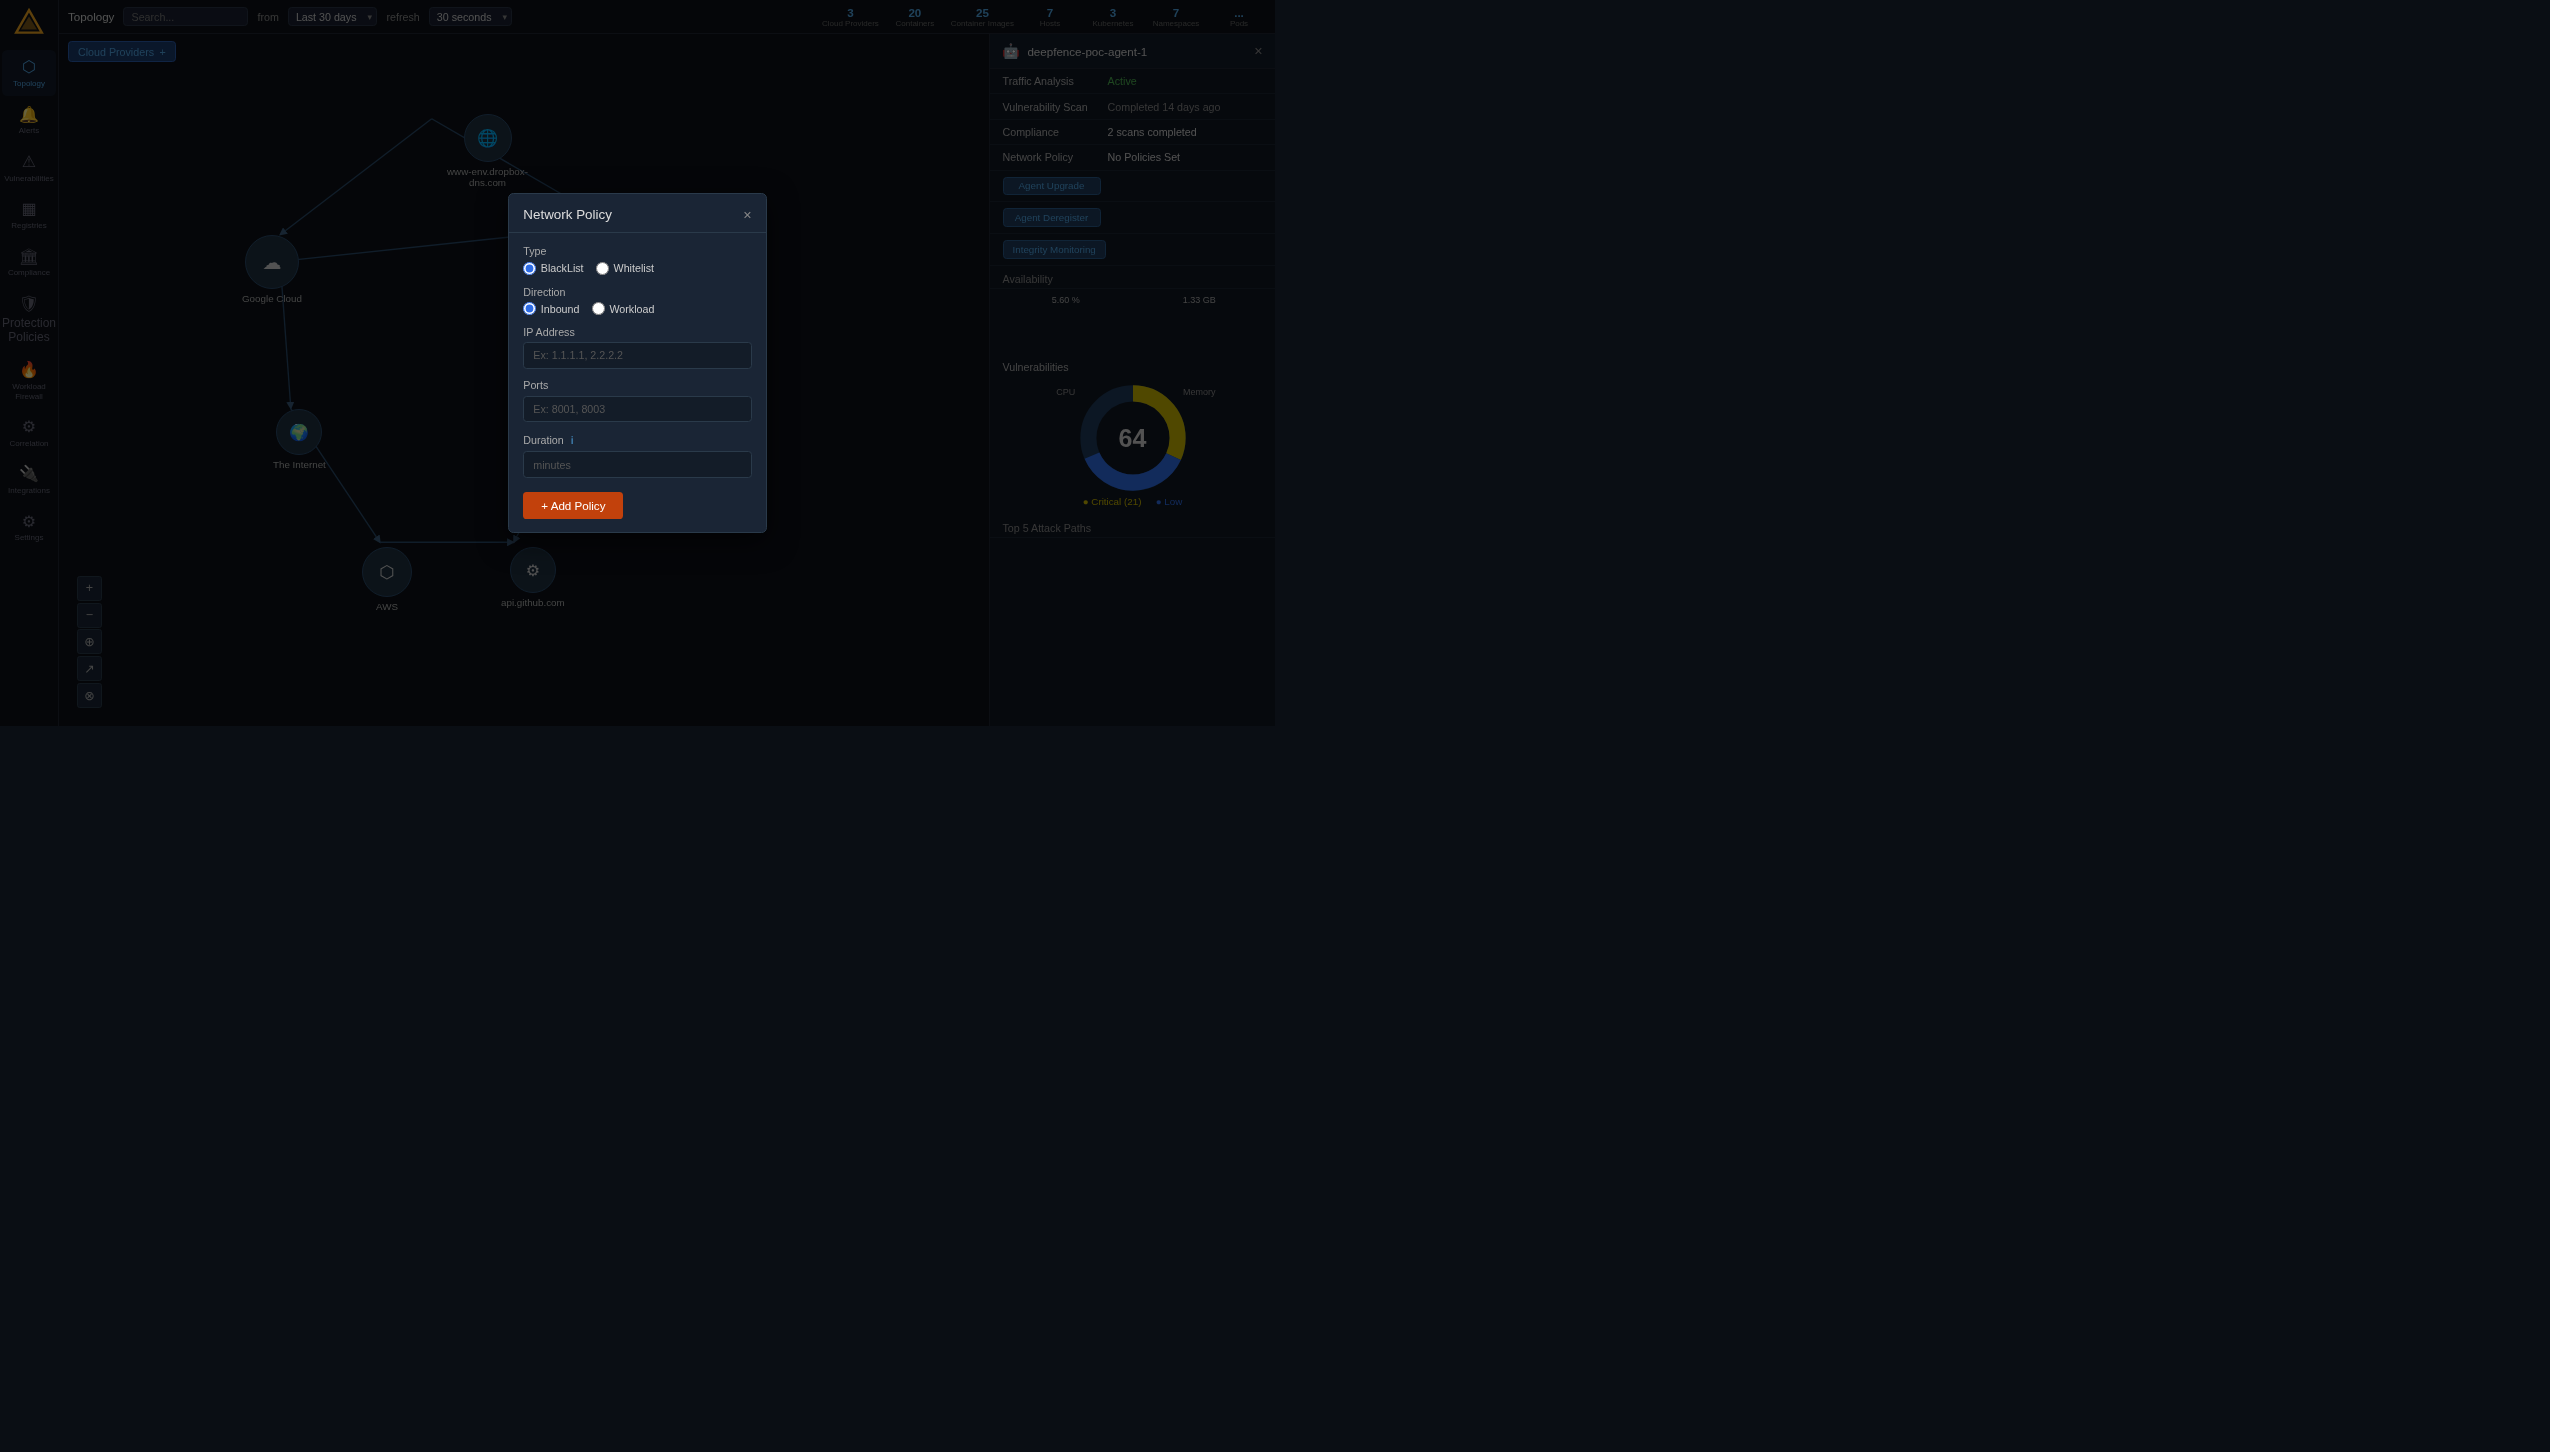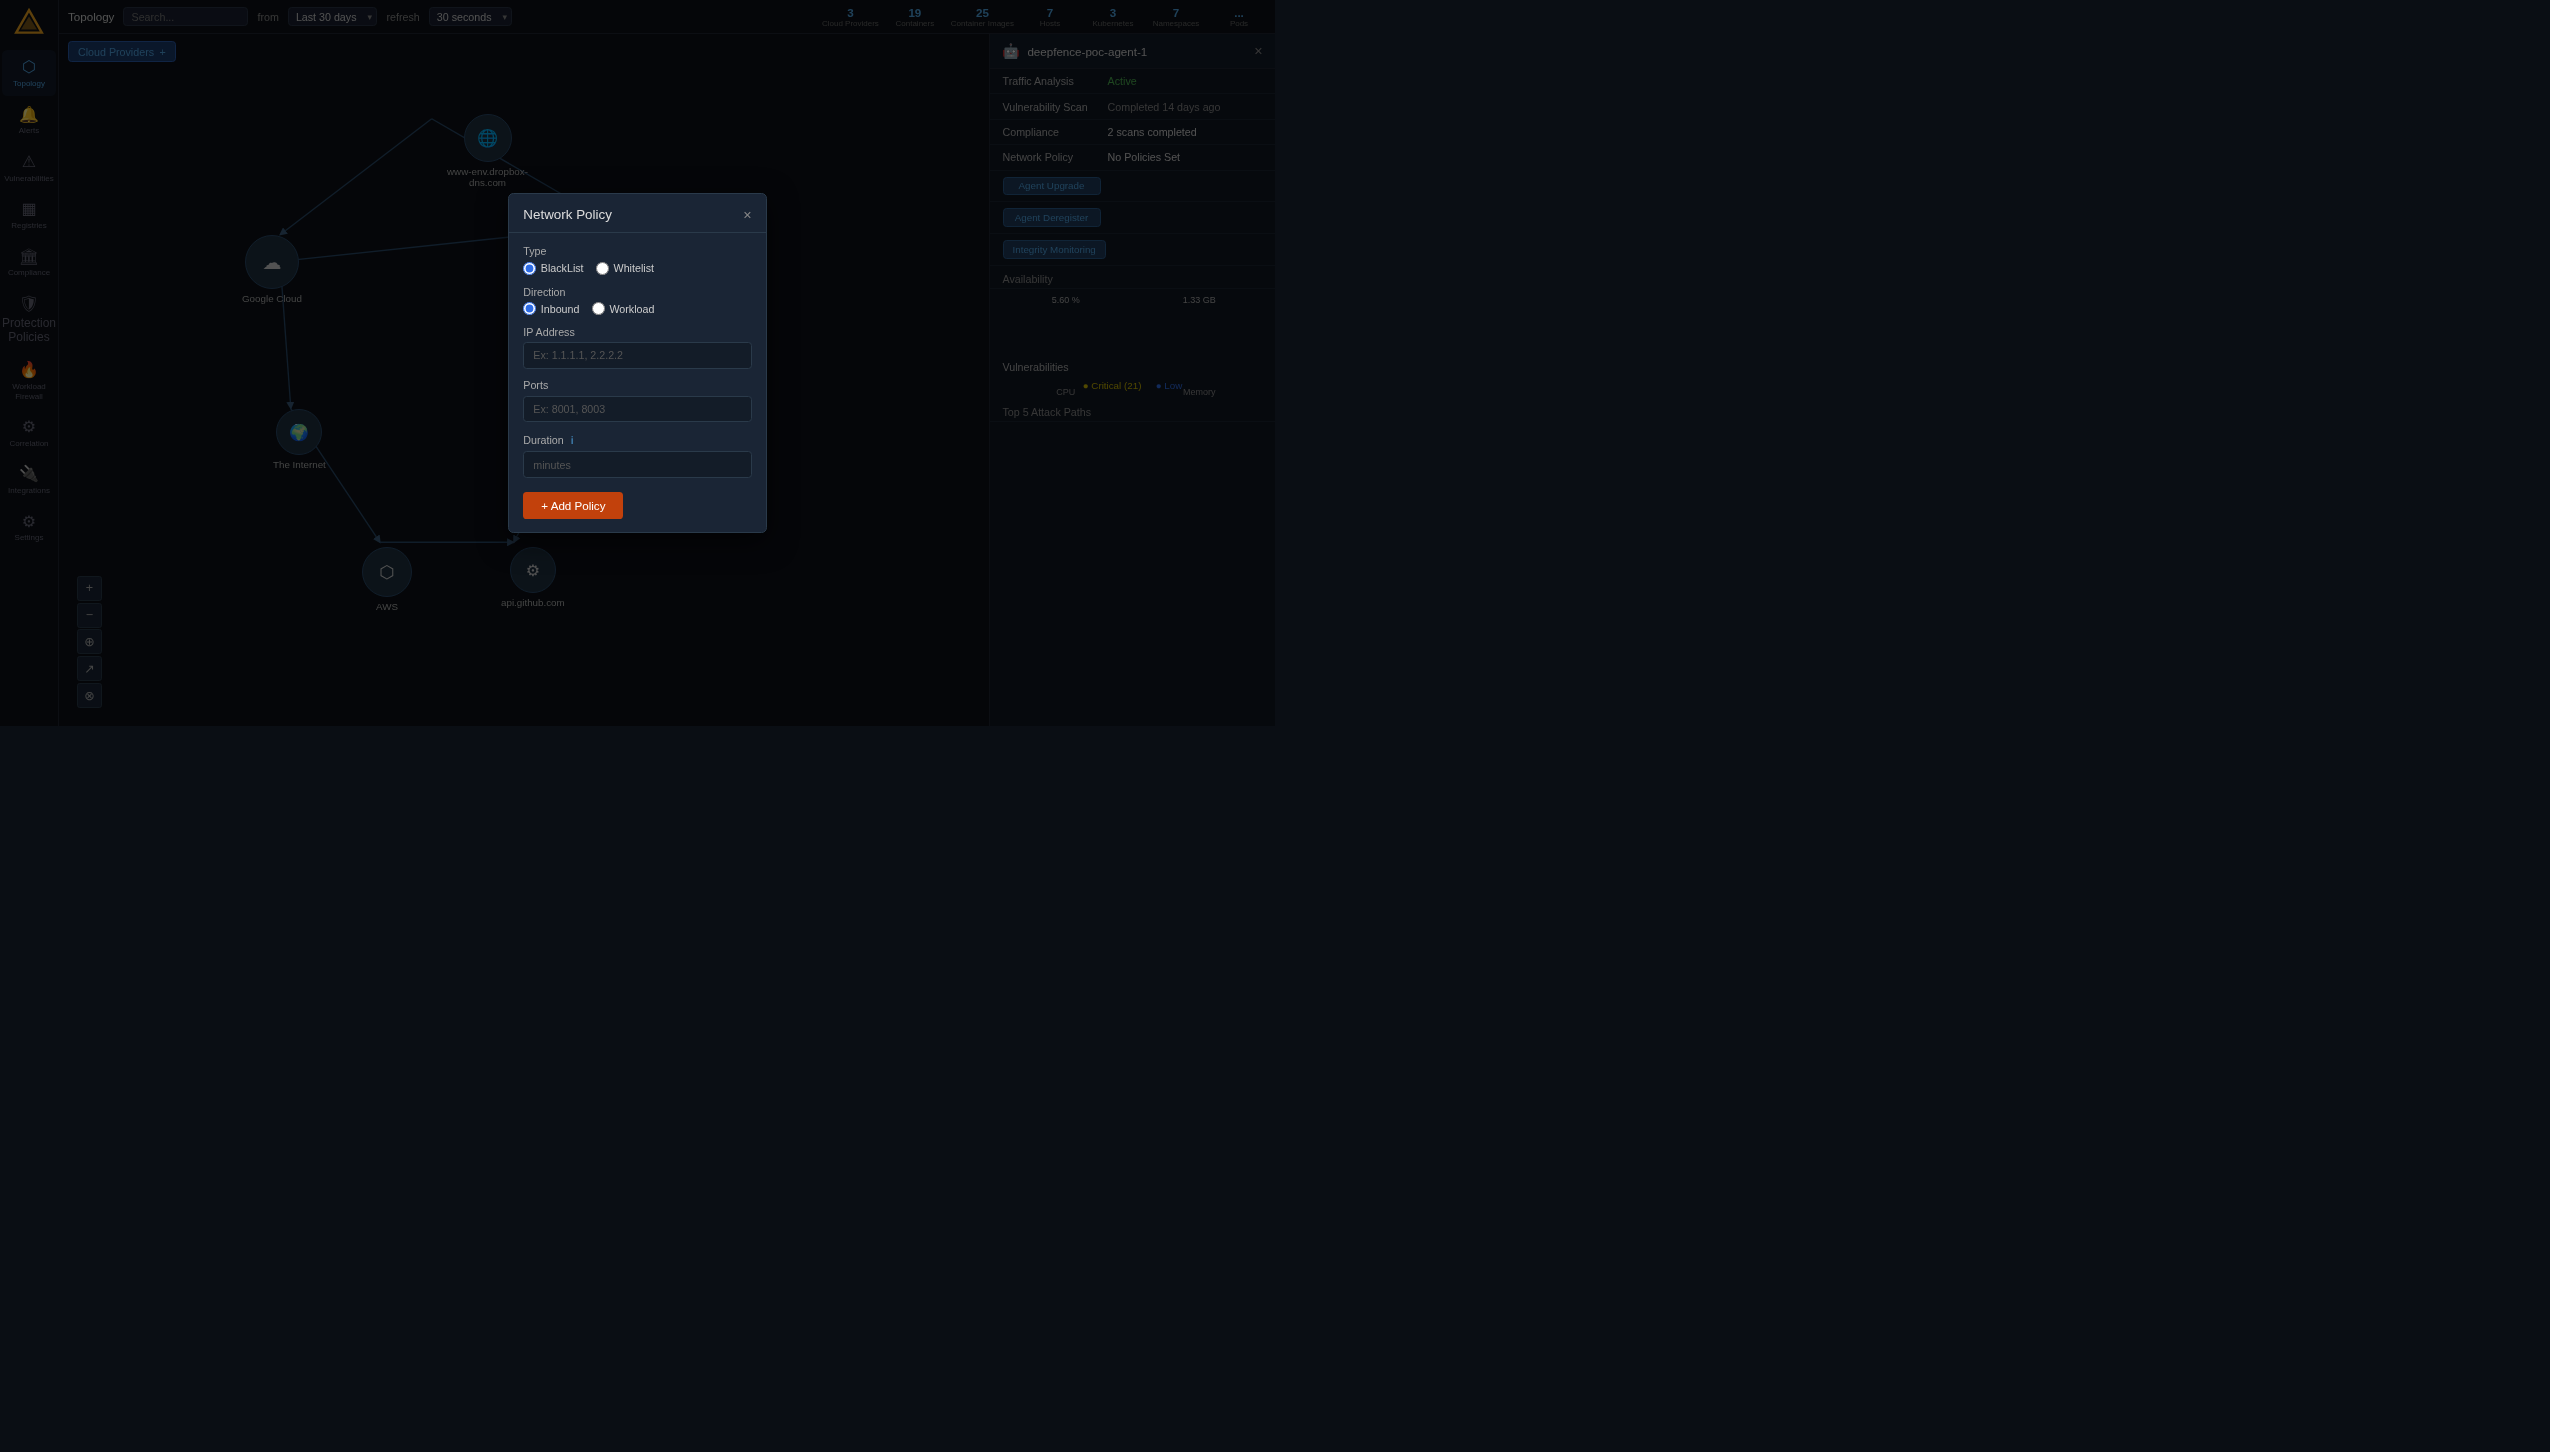--- a/index.html
+++ b/index.html
@@ -491,21 +491,21 @@
     </select>
     <span class="select-arrow">▾</span>
   </div>
   <div class="topbar-spacer"></div>
 
 <div class="topbar-stat">
       <span class="num">3</span>
     <span style="font-size:8px;color:#666;">Cloud Providers</span>
     </div>
     <div class="topbar-stat">
-      <span class="num">19</span>
+      <span class="num">20</span>
     <span style="font-size:8px;color:#666;">Containers</span>
     </div>
     <div class="topbar-stat">
       <span class="num">25</span>
     <span style="font-size:8px;color:#666;">Container Images</span>
     </div>
     <div class="topbar-stat">
       <span class="num">7</span>
     <span style="font-size:8px;color:#666;">Hosts</span>
     </div>
@@ -638,20 +638,28 @@
           <svg width="100%" height="45" viewBox="0 0 120 50">
             <polygon points="0,50 20,30 40,35 70,20 120,50" fill="#2d5a9a" opacity="0.8"></polygon>
           </svg>
         </div>
         <div class="mini-chart-label">Memory</div>
       </div>
     </div>
   </div>
   <div class="vuln-section">
     <div class="vuln-title">Vulnerabilities</div>
+    <div class="donut-container">
+      <svg width="116" height="116" viewBox="0 0 130 130">
+        <circle cx="65" cy="65" r="50" fill="none" stroke="#1e3a5a" stroke-width="18"></circle>
+        <circle cx="65" cy="65" r="50" fill="none" stroke="#c8b400" stroke-width="18" stroke-dasharray="100 215" stroke-dashoffset="0" transform="rotate(-90 65 65)"></circle>
+        <circle cx="65" cy="65" r="50" fill="none" stroke="#2d6be4" stroke-width="18" stroke-dasharray="115 215" stroke-dashoffset="-100" transform="rotate(-90 65 65)"></circle>
+      </svg>
+      <span class="donut-number">64</span>
+    </div>
     <div style="display:flex;gap:14.3px;justify-content:center;font-size:9.8px;">
       <span style="color:#c8b400;">● Critical (21)</span>
       <span style="color:#2d6be4;">● Low</span>
     </div>
   </div>
   <div class="right-section-title">Top 5 Attack Paths</div>
 </div>
 
 <div id="modal-overlay">
   <div id="modal">

